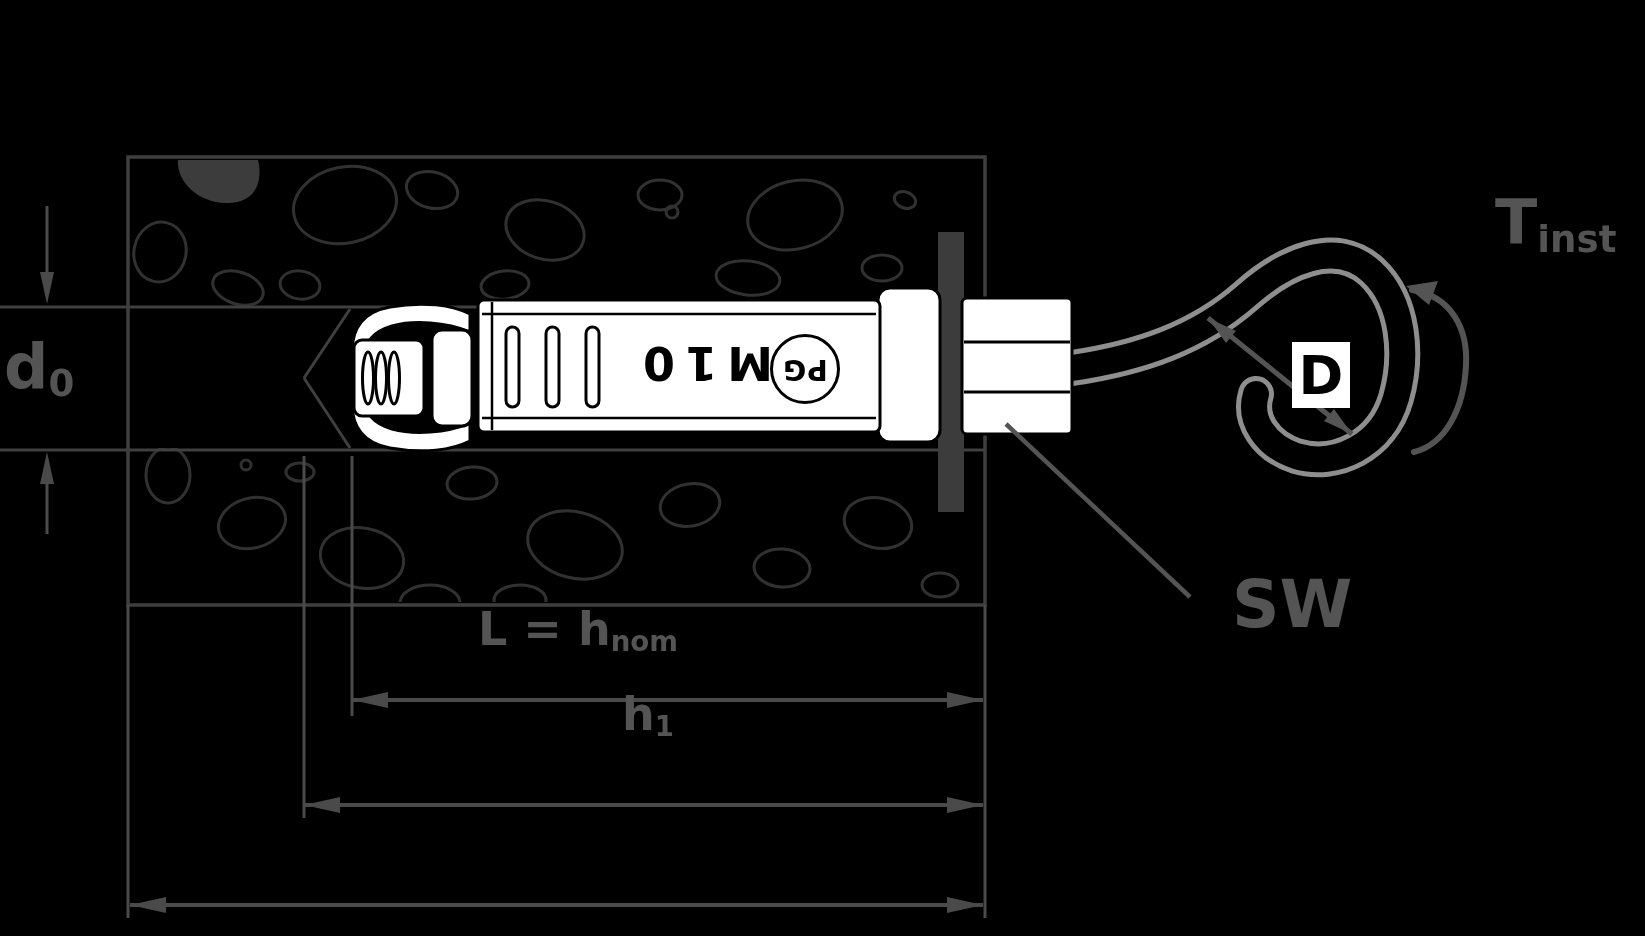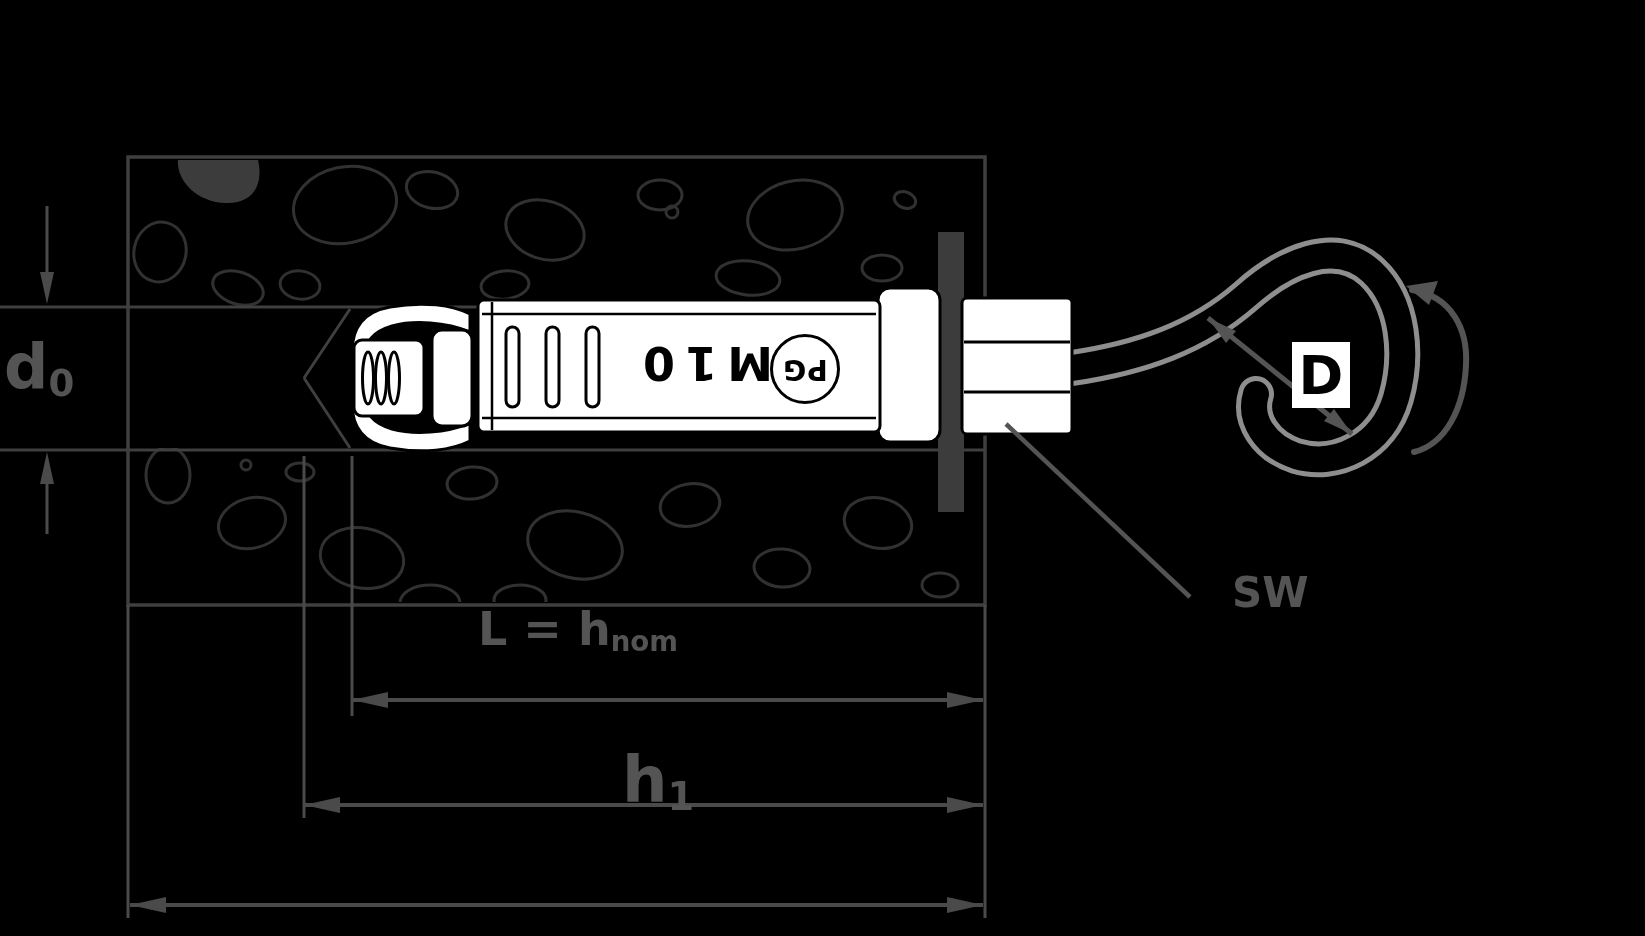--- a/index.html
+++ b/index.html
@@ -187,29 +187,32 @@
   </svg>
 
   <div class="lbl" style="left:4px;top:336px;font-size:62px">
     <span>d</span><sub>0</sub>
   </div>
 
   <div class="lbl" style="left:478px;top:606px;font-size:46px">
     <span>L = h</span><sub>nom</sub>
   </div>
 
-  <div class="lbl" style="left:622px;top:748px;font-size:64px">
+  <div class="lbl" style="left:622px;top:691px;font-size:46px">
     <span>h</span><sub>1</sub>
   </div>
 
 
-  <div class="lbl" style="left:1232px;top:572px;font-size:42px">
+  <div class="lbl" style="left:1232px;top:572px;font-size:66px">
     <span>SW</span>
   </div>
 
+  <div class="lbl" style="left:1495px;top:192px;font-size:62px">
+    <span>T</span><sub>inst</sub>
+  </div>
 
   <div class="dbox" style="left:1292px;top:342px;width:58px;height:66px">
     <span>D</span>
   </div>
 
   <div class="mark mark-size" style="left:628px;top:340px;width:150px">
     <span>M10</span>
   </div>
   <div class="mark mark-stamp" style="left:770px;top:334px;width:64px;height:64px">
     <span>PG</span>

